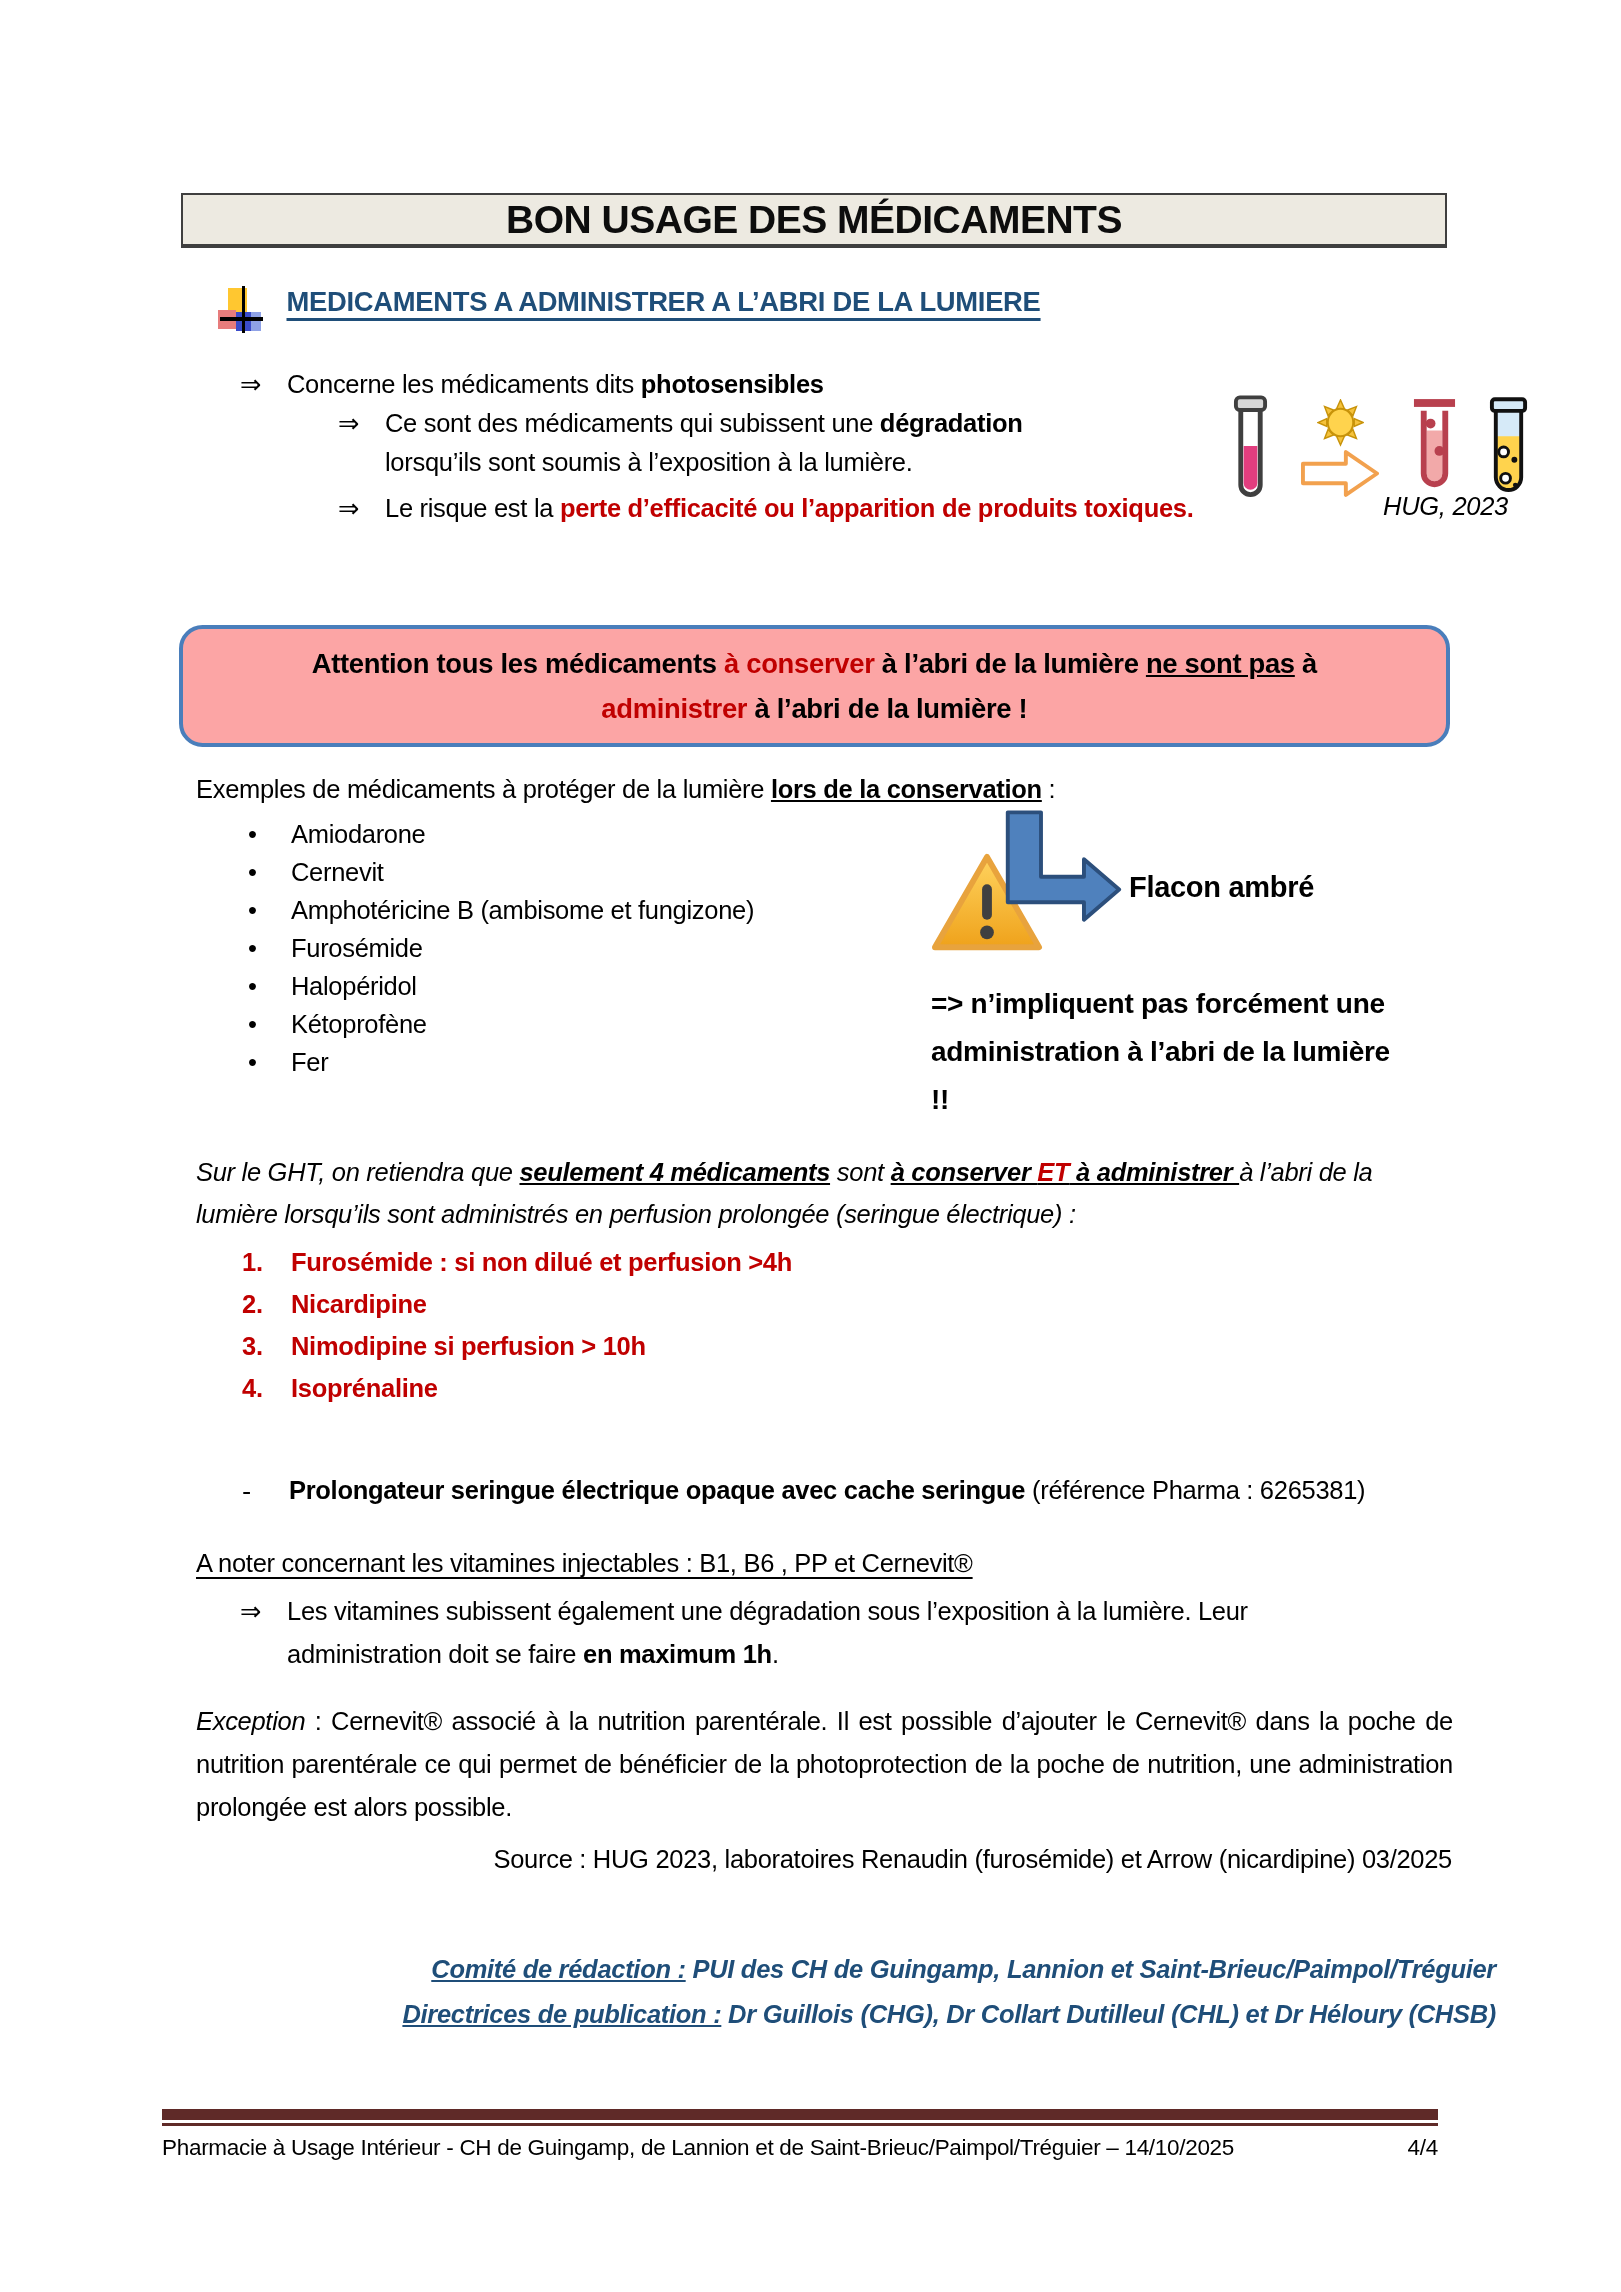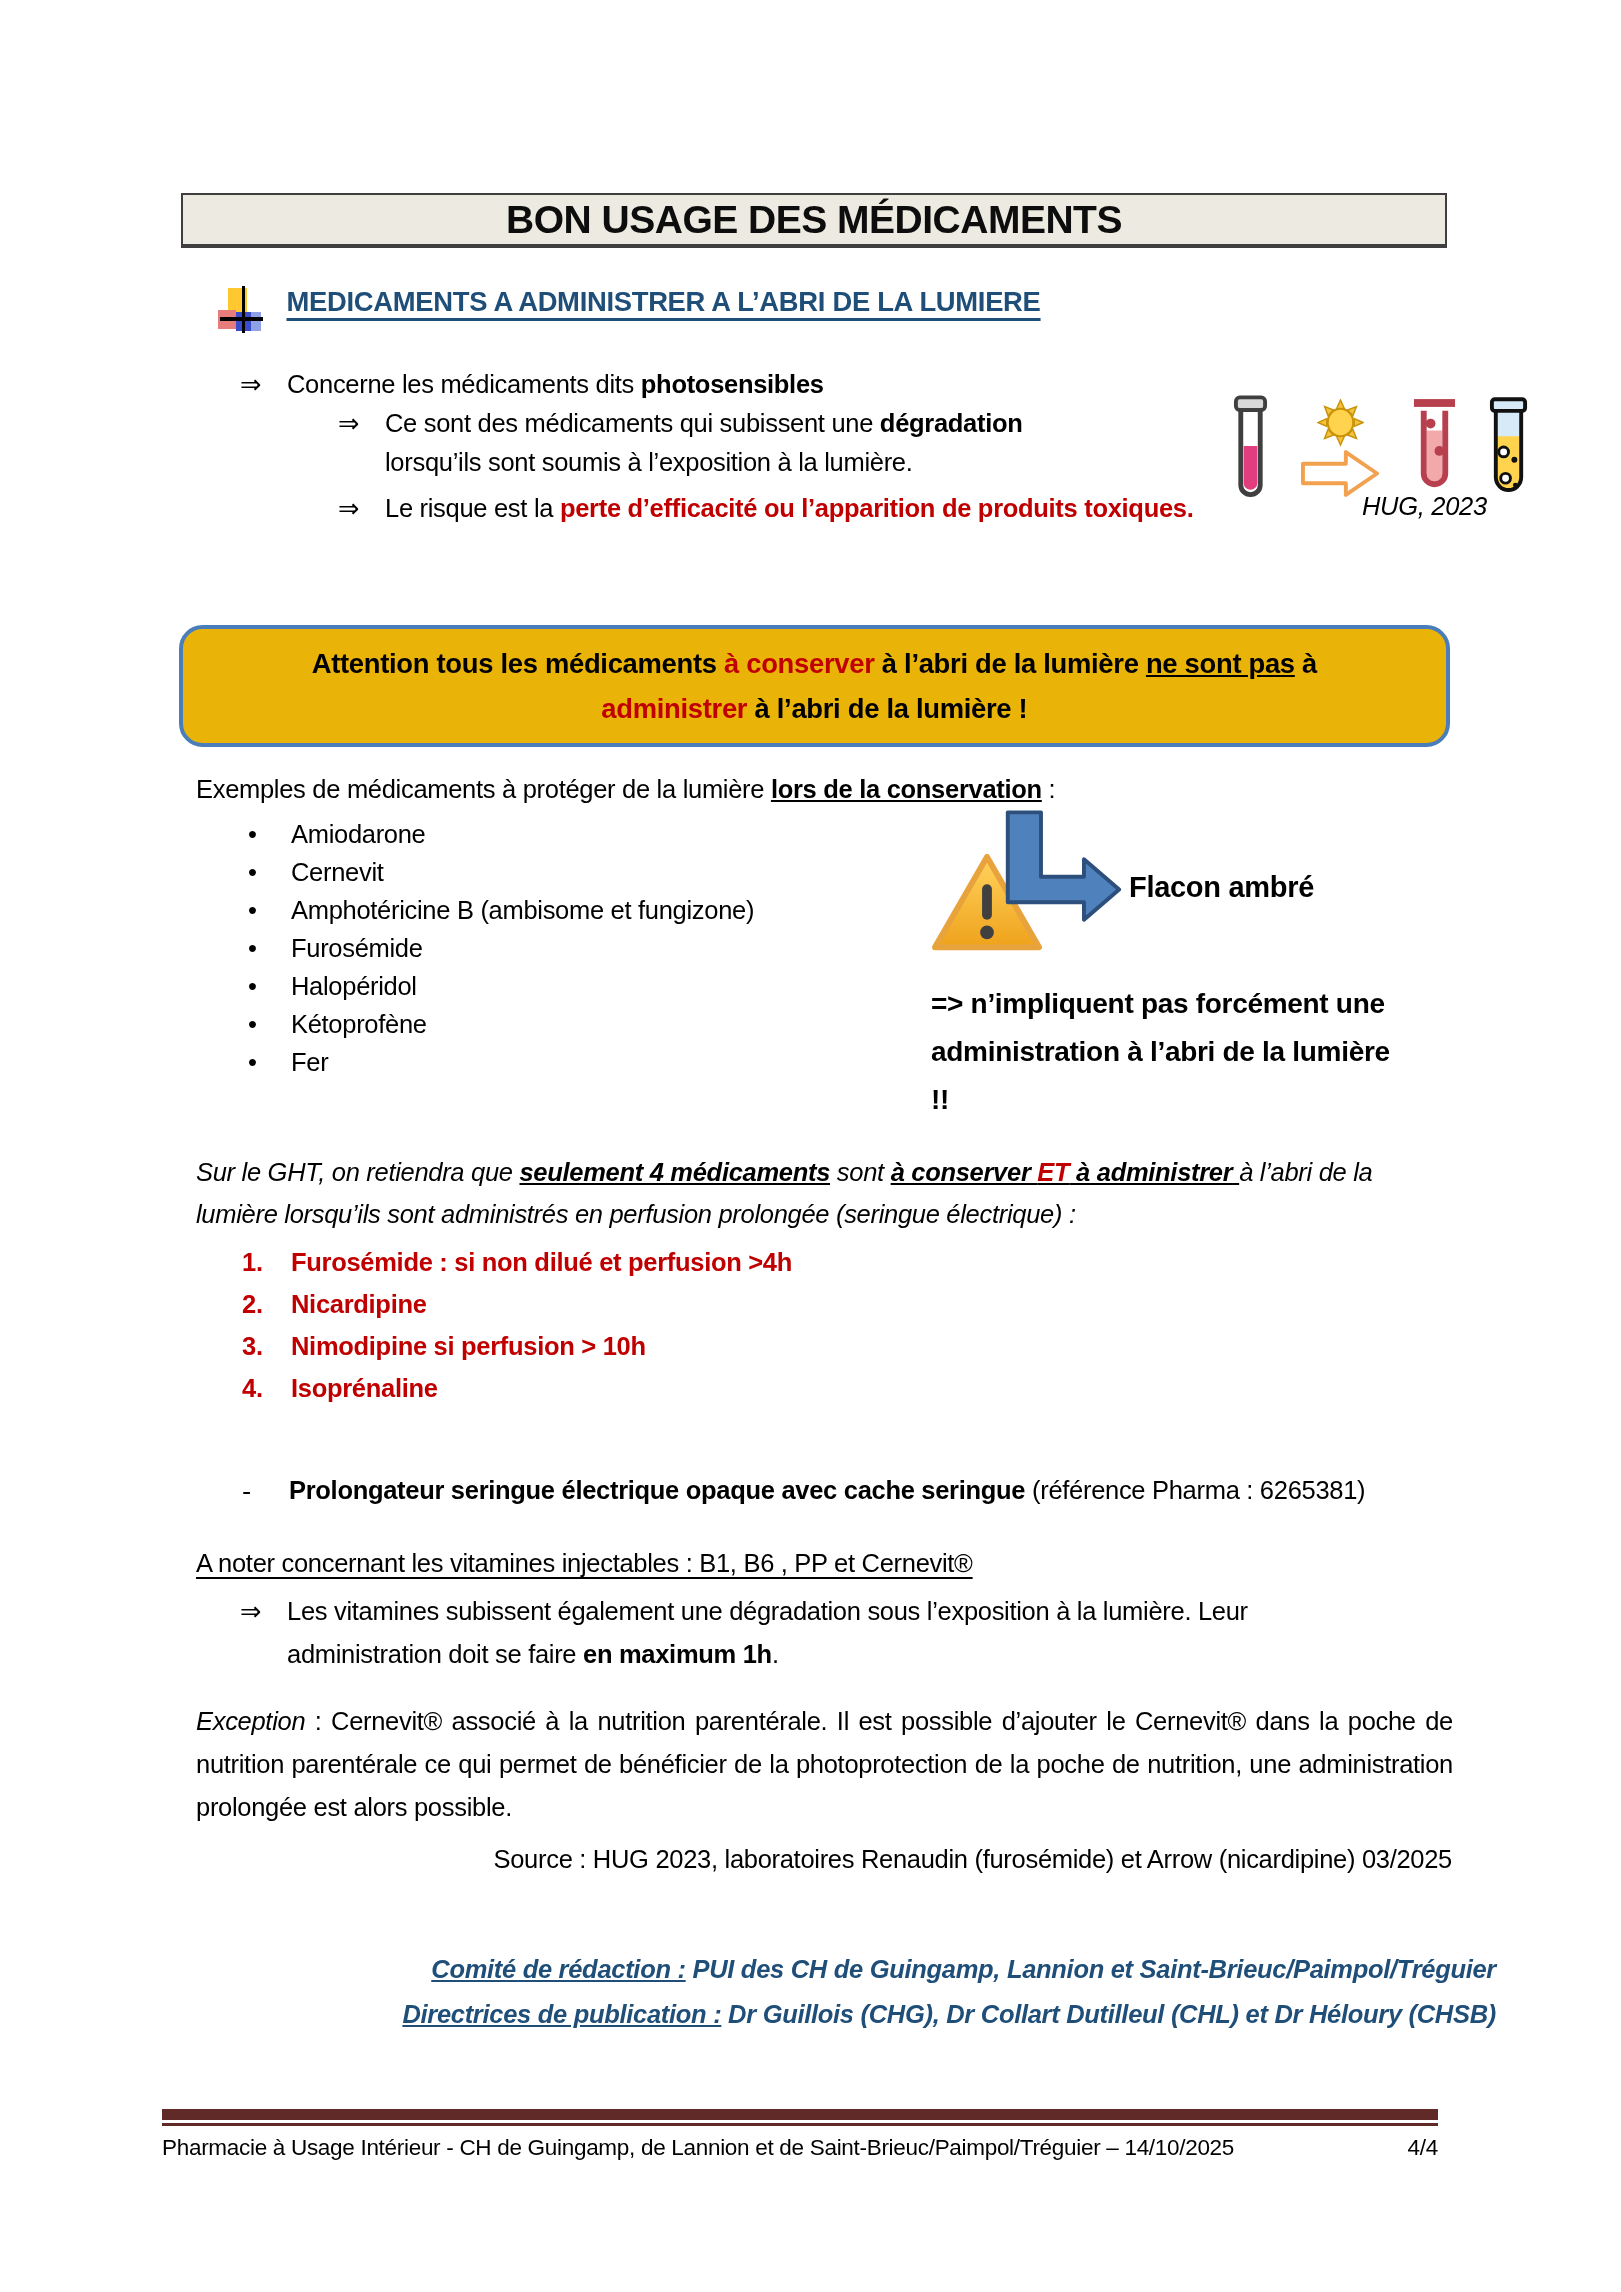--- a/index.html
+++ b/index.html
@@ -42,26 +42,26 @@
   .intro{left:240px;top:365px;width:990px;font-size:25.5px;line-height:39px;}
   .arrow-row{display:flex;}
   .arrow-glyph{font-family:"DejaVu Sans","Liberation Sans",sans-serif;width:47px;flex:none;}
   .indent2{margin-left:98px;}
   .cont{padding-left:47px;}
   .mt8{margin-top:6.9px;}
 
   
   .tubes{left:1233px;top:370px;width:296px;height:129px;display:flex;align-items:flex-end;justify-content:space-between;}
   .sun-arrow{display:flex;flex-direction:column;align-items:center;width:82px;}
-  .hug{left:1362px;top:492px;width:167px;text-align:left;font-size:25.5px;font-style:italic;}
+  .hug{left:1362px;top:492px;width:167px;text-align:center;font-size:25.5px;font-style:italic;}
 
   
   .attention{
     left:179px;top:625px;width:1208px;height:114px;padding:0 27.4px;
-    border:4.9px solid #4A7EBB;border-radius:23.5px;background:#eab308;
+    border:4.9px solid #4A7EBB;border-radius:23.5px;background:#fca5a5;
     display:flex;flex-direction:column;justify-content:center;text-align:center;
     font-size:27.4px;font-weight:bold;line-height:45px;
   }
 
   
   .examples-intro{left:196px;top:775px;font-size:25.5px;}
   .bullets{left:242px;top:815px;font-size:25.5px;}
   .bullets ul{list-style:none;margin:0;padding:0;}
   .bullets li{position:relative;padding-left:49px;line-height:38px;}
   .bullets li::before{content:"\2022";position:absolute;left:5.9px;}

